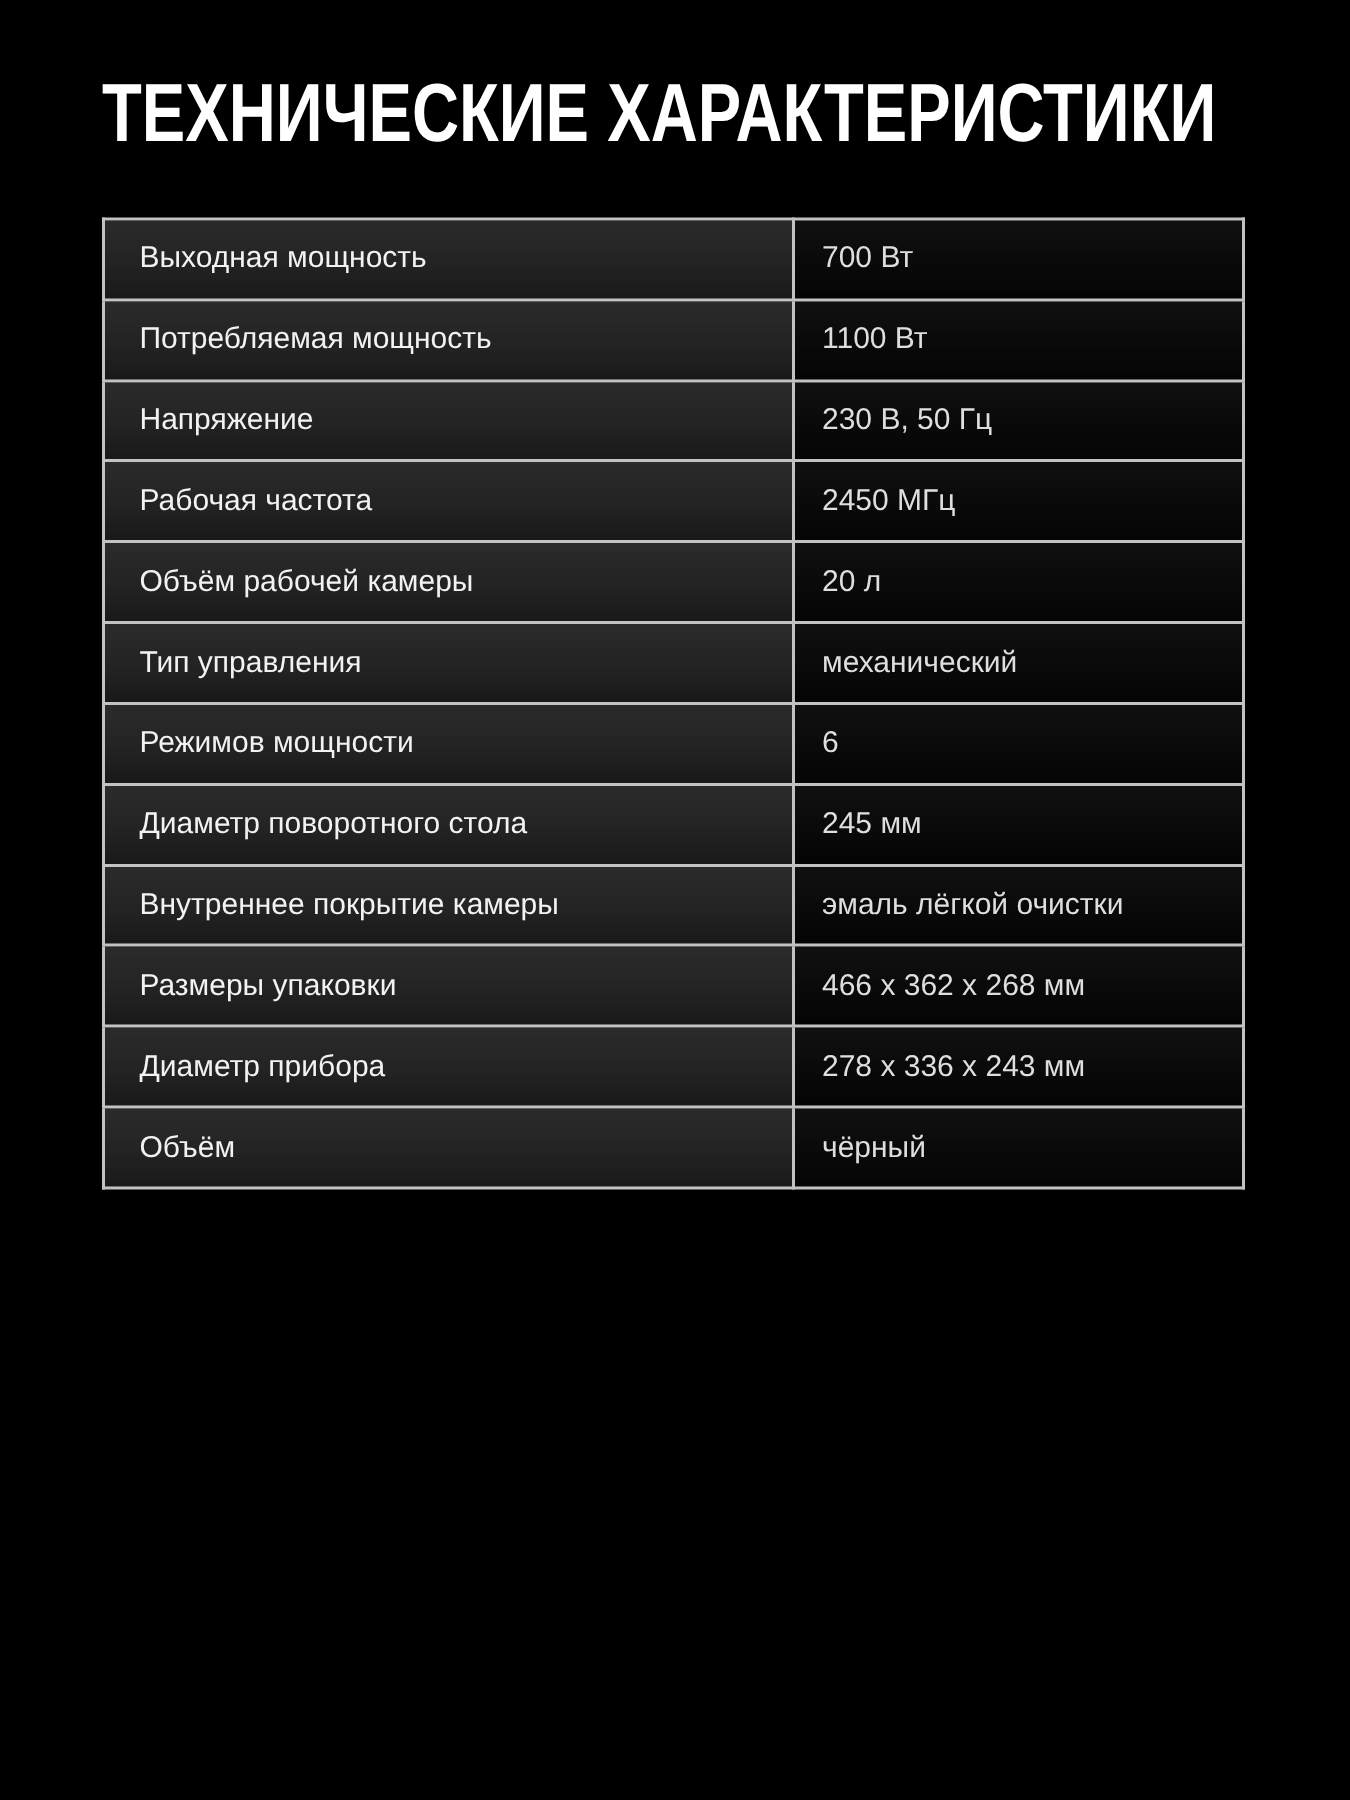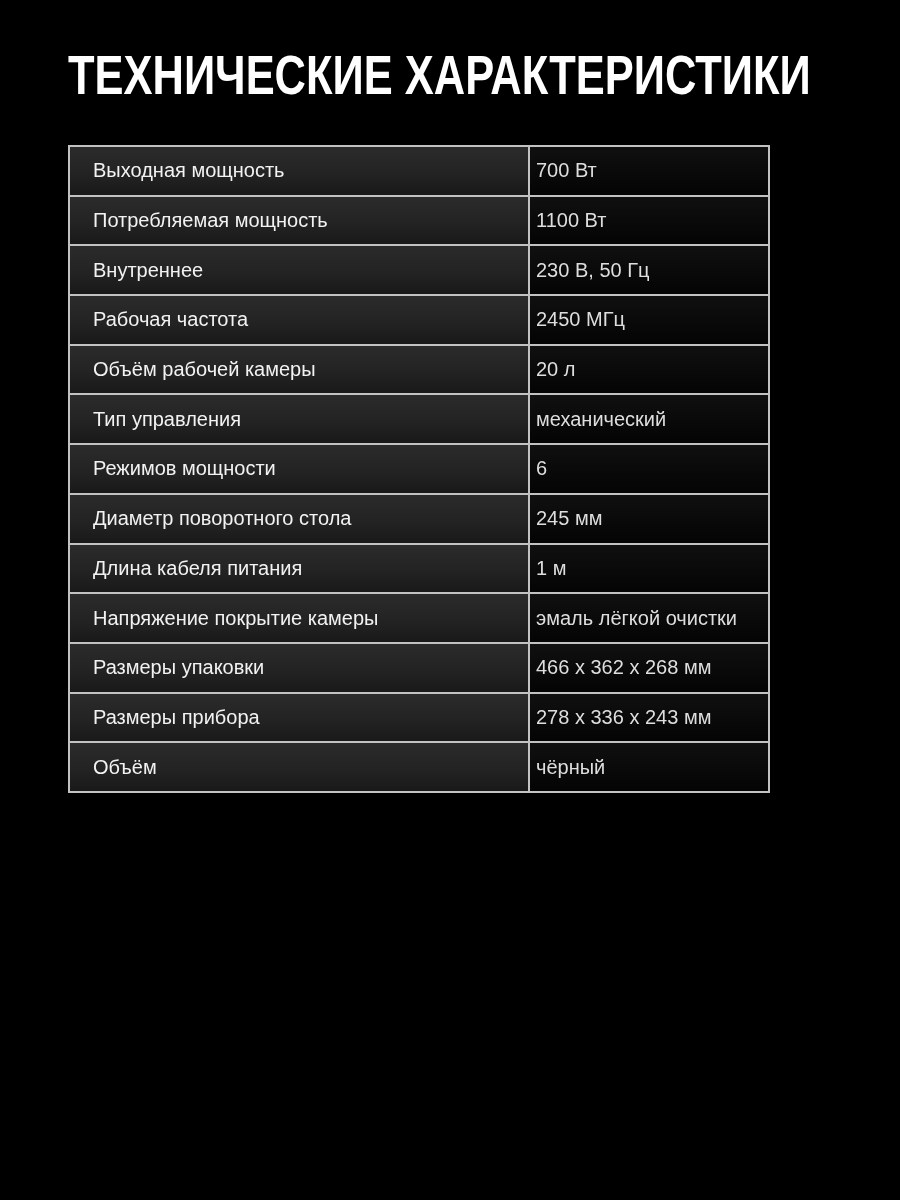--- a/index.html
+++ b/index.html
@@ -34,40 +34,40 @@
     color: var(--title-color);
     white-space: nowrap;
     transform: scaleX(0.79);
     transform-origin: left top;
     letter-spacing: 0;
   }
   .spec-table {
     position: absolute;
     left: 68px;
     top: 145px;
-    width: 702px;
+    width: 762px;
     height: 648px;
     border-collapse: collapse;
     table-layout: fixed;
   }
   .spec-table td {
     border: 2px solid var(--border-color);
     font-size: 20px;
     vertical-align: middle;
     white-space: nowrap;
     overflow: hidden;
   }
   .spec-table td.label-cell {
     width: 460px;
     padding: 0 10px 0 23px;
     color: var(--label-text);
     background: linear-gradient(180deg, #2b2b2b 0%, #232323 55%, #191919 100%);
   }
   .spec-table td.value-cell {
-    padding: 0 10px 0 6px;
+    padding: 0 10px 0 18px;
     color: var(--value-text);
     background: linear-gradient(180deg, #101010 0%, #0a0a0a 50%, #040404 100%);
   }
 </style>
 </head>
 <body>
 
 <div class="canvas">
   <h1 class="page-title">ТЕХНИЧЕСКИЕ ХАРАКТЕРИСТИКИ</h1>
 
@@ -77,21 +77,21 @@
     <td class="label-cell">Выходная мощность</td>
     <td class="value-cell">700 Вт</td>
   </tr>
 
   <tr>
     <td class="label-cell">Потребляемая мощность</td>
     <td class="value-cell">1100 Вт</td>
   </tr>
 
   <tr>
-    <td class="label-cell">Внутреннее</td>
+    <td class="label-cell">Напряжение</td>
     <td class="value-cell">230 В, 50 Гц</td>
   </tr>
 
   <tr>
     <td class="label-cell">Рабочая частота</td>
     <td class="value-cell">2450 МГц</td>
   </tr>
 
   <tr>
     <td class="label-cell">Объём рабочей камеры</td>
@@ -108,37 +108,33 @@
     <td class="value-cell">6</td>
   </tr>
 
 
 
   <tr>
     <td class="label-cell">Диаметр поворотного стола</td>
     <td class="value-cell">245 мм</td>
   </tr>
 
-  <tr>
-    <td class="label-cell">Длина кабеля питания</td>
-    <td class="value-cell">1 м</td>
-  </tr>
 
   <tr>
-    <td class="label-cell">Напряжение покрытие камеры</td>
+    <td class="label-cell">Внутреннее покрытие камеры</td>
     <td class="value-cell">эмаль лёгкой очистки</td>
   </tr>
 
   <tr>
     <td class="label-cell">Размеры упаковки</td>
     <td class="value-cell">466 х 362 х 268 мм</td>
   </tr>
 
   <tr>
-    <td class="label-cell">Размеры прибора</td>
+    <td class="label-cell">Диаметр прибора</td>
     <td class="value-cell">278 х 336 х 243 мм</td>
   </tr>
 
   <tr>
     <td class="label-cell">Объём</td>
     <td class="value-cell">чёрный</td>
   </tr>
 </tbody>
   </table>
 </div>

